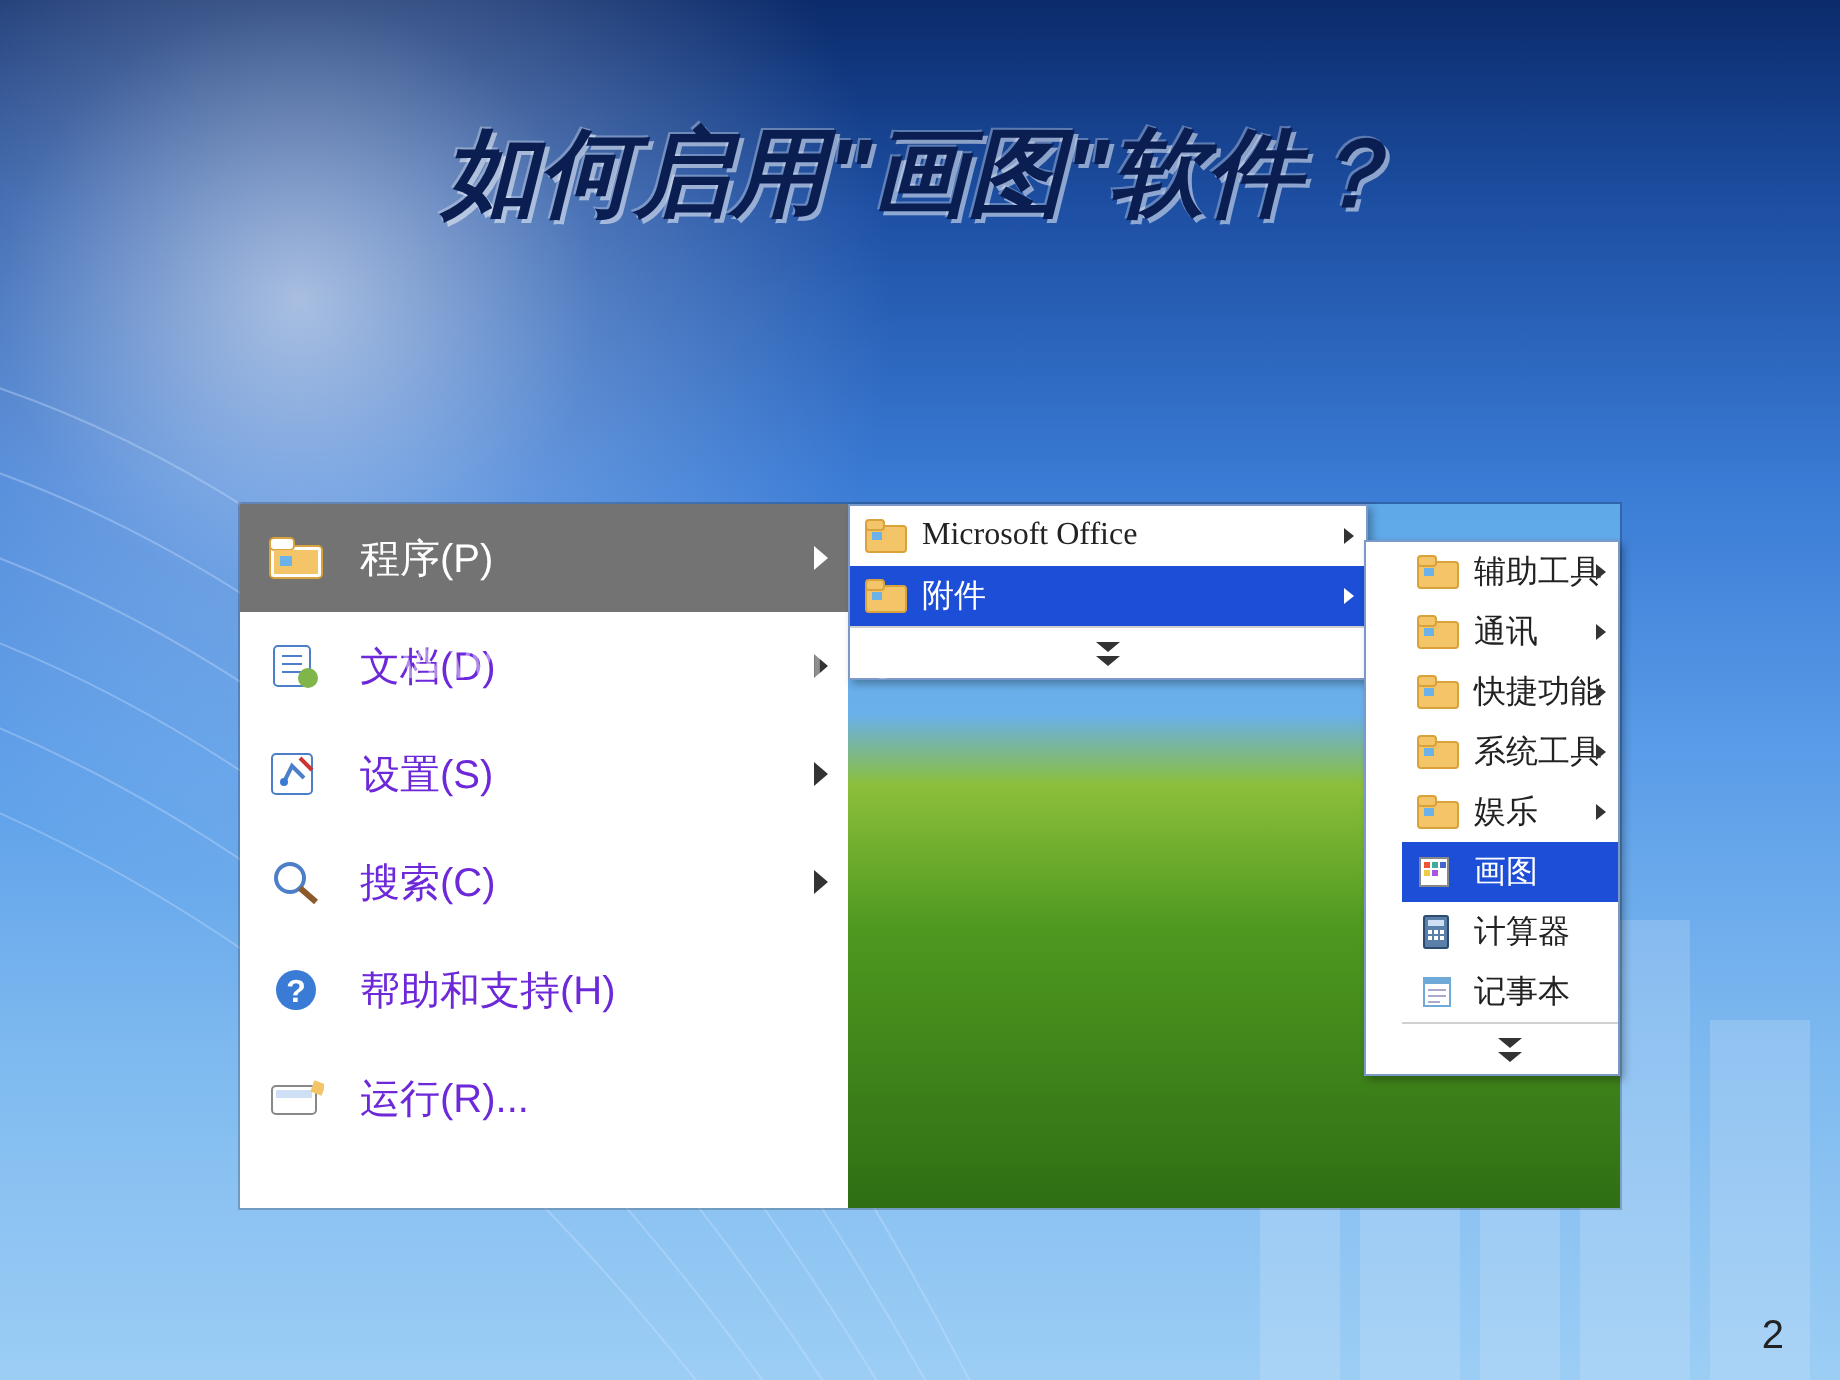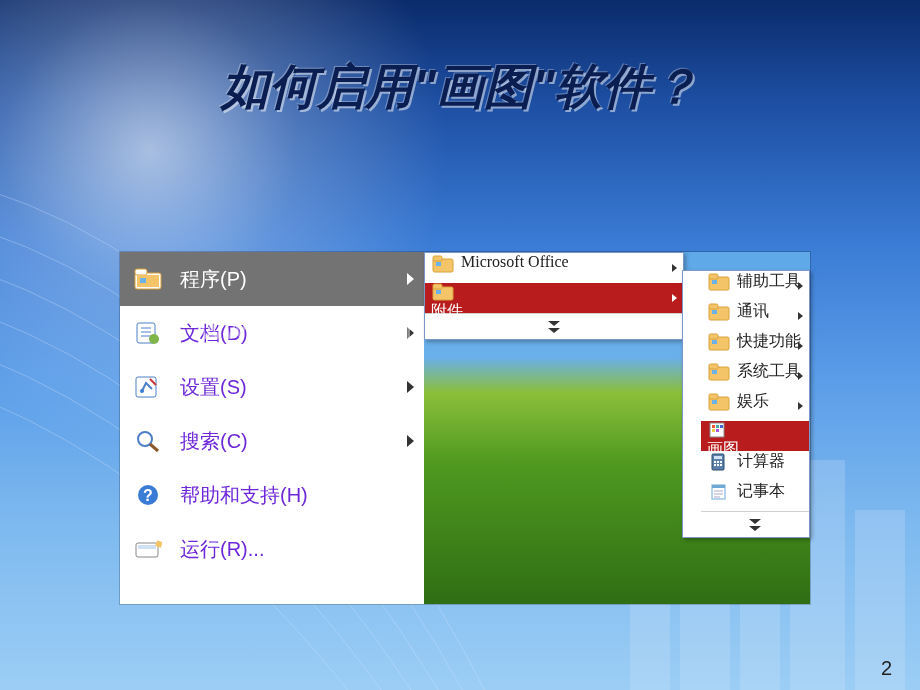--- a/index.html
+++ b/index.html
@@ -135,29 +135,29 @@
   position: absolute;
   left: 562px; top: 18px;
   width: 128px;
   background: #fff;
   border: 1px solid #7a98c9;
   box-shadow: 2px 2px 4px rgba(0,0,0,0.3);
   padding-left: 18px;
 }
 .menu-row {
   display: flex;
-  align-items: flex-start;
+  align-items: center;
   height: 30px;
   padding: 0 6px;
   font-size: 16px;
   color: #222;
   font-family: "SimSun", serif;
   position: relative;
 }
-.menu-row.highlight { background: #b91c1c; color: #fff; flex-direction: column; }
+.menu-row.highlight { background: #1d4ed8; color: #fff; }
 .menu-row .mi {
   width: 24px; height: 22px;
   margin-right: 6px;
   display: flex; align-items: center; justify-content: center;
 }
 .menu-row .arr {
   position: absolute;
   right: 6px; top: 50%; transform: translateY(-50%);
   width: 0; height: 0;
   border-top: 4px solid transparent;

